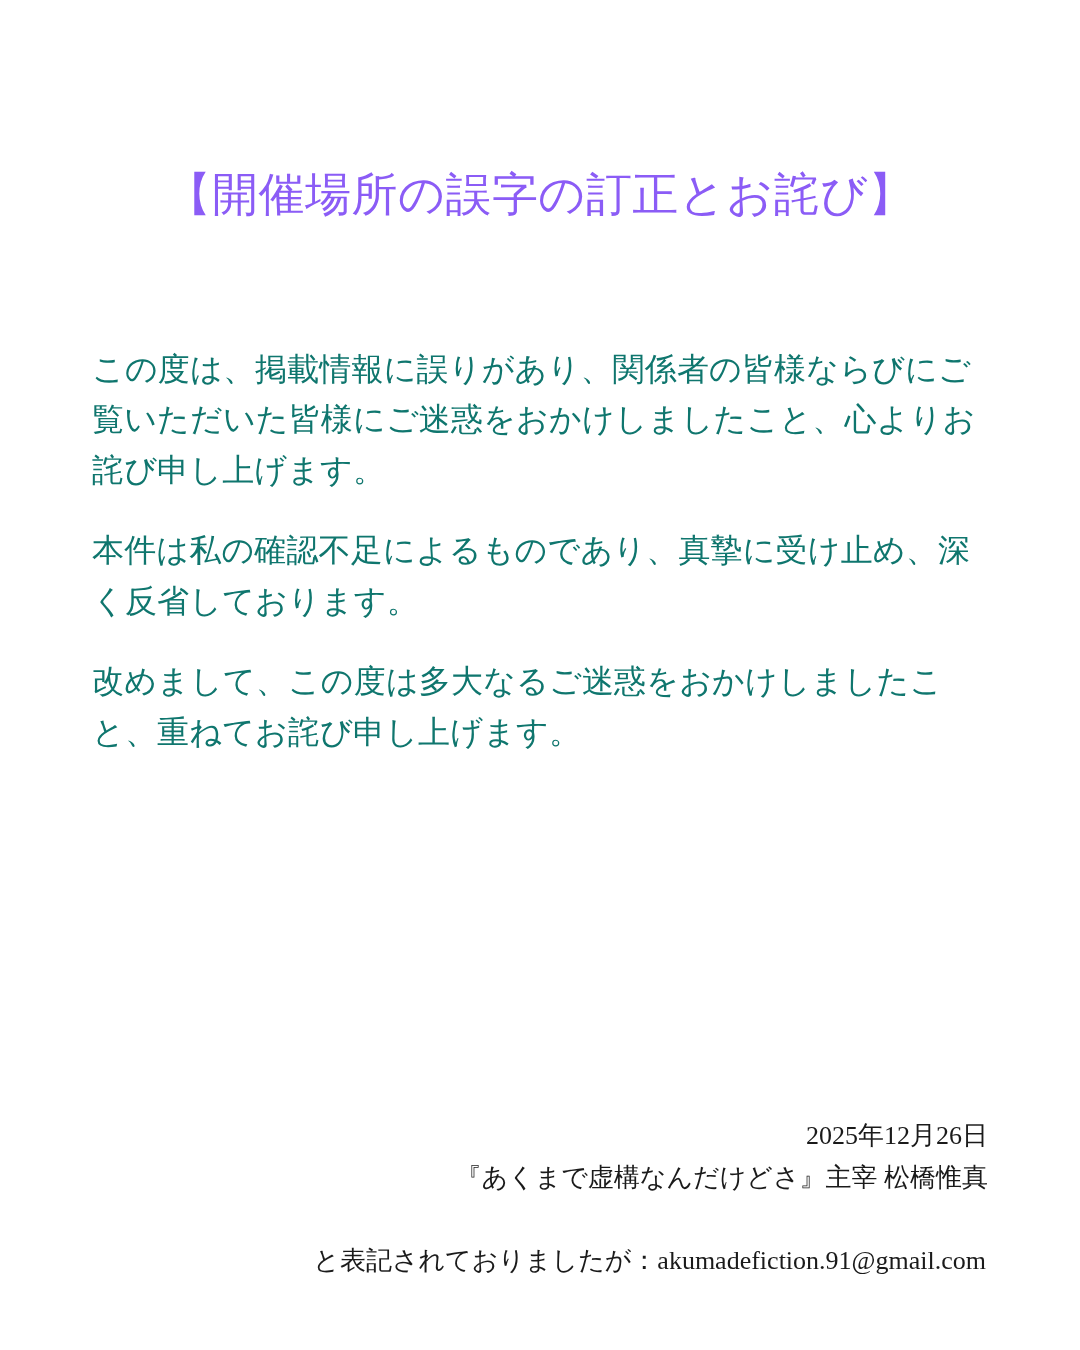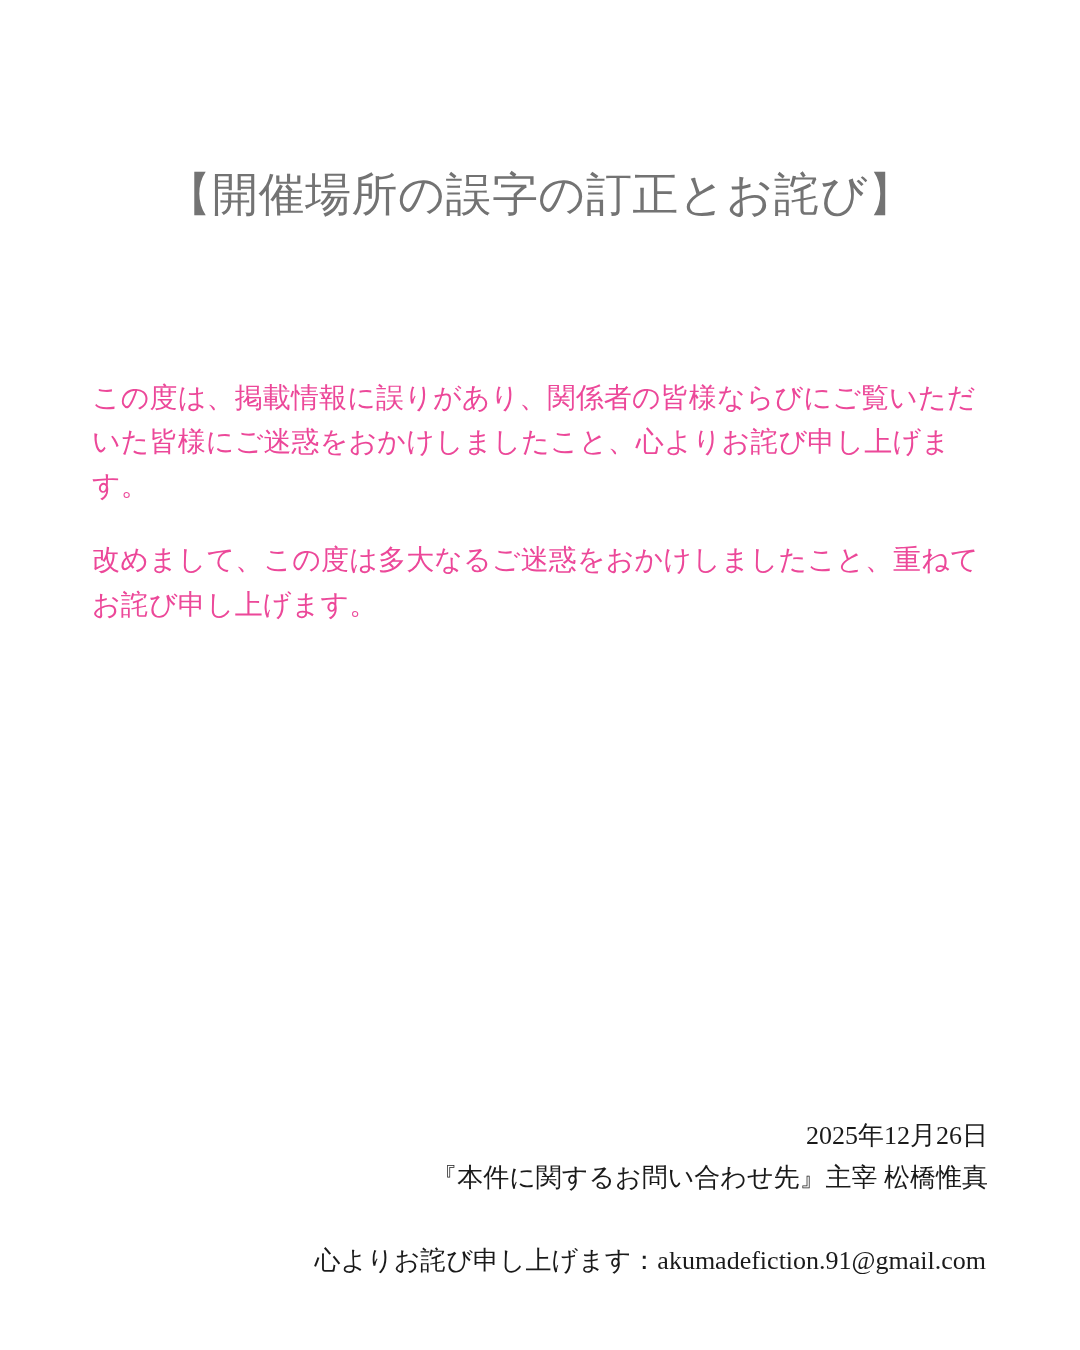--- a/index.html
+++ b/index.html
@@ -23,28 +23,28 @@
     display: flex;
     flex-direction: column;
   }
   .title {
     text-align: center;
     font-size: 46px;
     line-height: 1.3;
     font-weight: 400;
     letter-spacing: 0.01em;
     margin-top: 165px;
-    color: #737373;
+    color: #8b5cf6;
   }
   .body-block {
-    margin-top: 120px;
-    font-size: 28px;
+    margin-top: 88px;
+    font-size: 32px;
     line-height: 1.58;
     letter-spacing: 0.005em;
-    color: #ec4899;
+    color: #0f766e;
   }
   .para {
     margin: 0 0 30px 0;
     white-space: pre-line;
   }
   .para:last-child {
     margin-bottom: 0;
   }
   .footer {
     margin-top: auto;
@@ -65,22 +65,23 @@
 </style>
 </head>
 <body>
 
 <div class="page">
 
   <h1 class="title">【開催場所の誤字の訂正とお詫び】</h1>
 
   <div class="body-block">
     <p class="para">この度は、掲載情報に誤りがあり、関係者の皆様ならびにご覧いただいた皆様にご迷惑をおかけしましたこと、心よりお詫び申し上げます。</p>
+    <p class="para">本件は私の確認不足によるものであり、真摯に受け止め、深く反省しております。</p>
     <p class="para">改めまして、この度は多大なるご迷惑をおかけしましたこと、重ねてお詫び申し上げます。</p>
   </div>
 
   <div class="footer">
     <span class="sig-line">2025年12月26日</span>
-    <span class="sig-line">『本件に関するお問い合わせ先』主宰 松橋惟真</span>
-    <span class="contact">心よりお詫び申し上げます：akumadefiction.91@gmail.com</span>
+    <span class="sig-line">『あくまで虚構なんだけどさ』主宰 松橋惟真</span>
+    <span class="contact">と表記されておりましたが：akumadefiction.91@gmail.com</span>
   </div>
 
 </div>
 
 </body></html>

